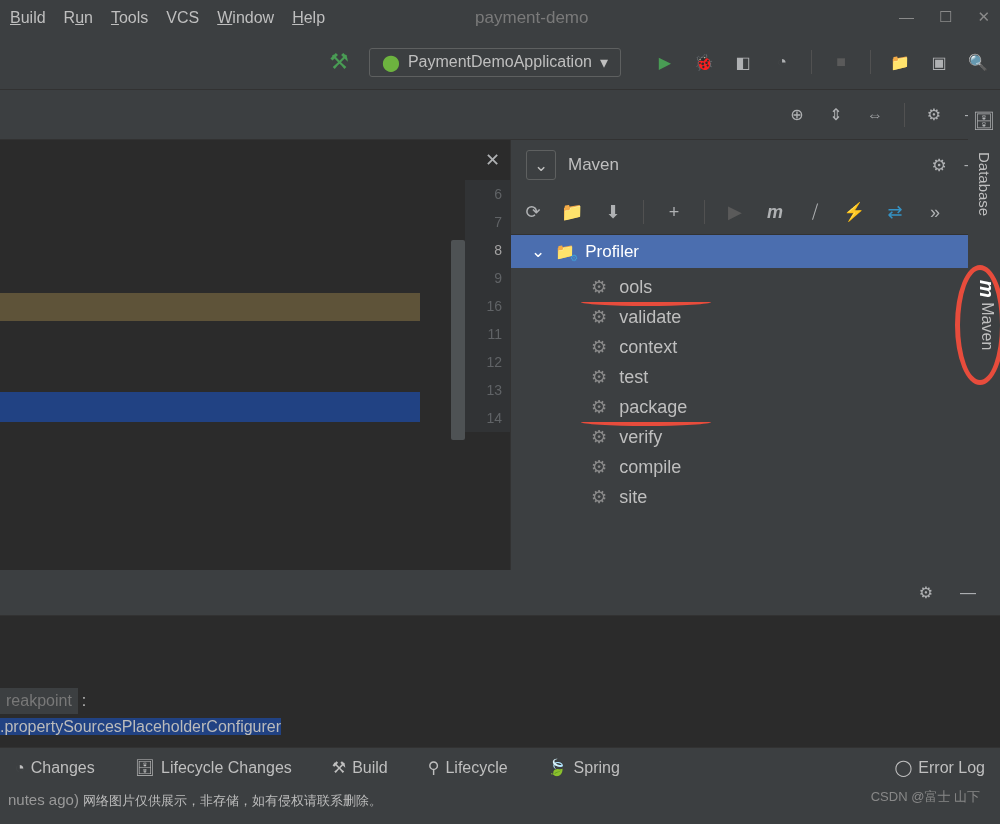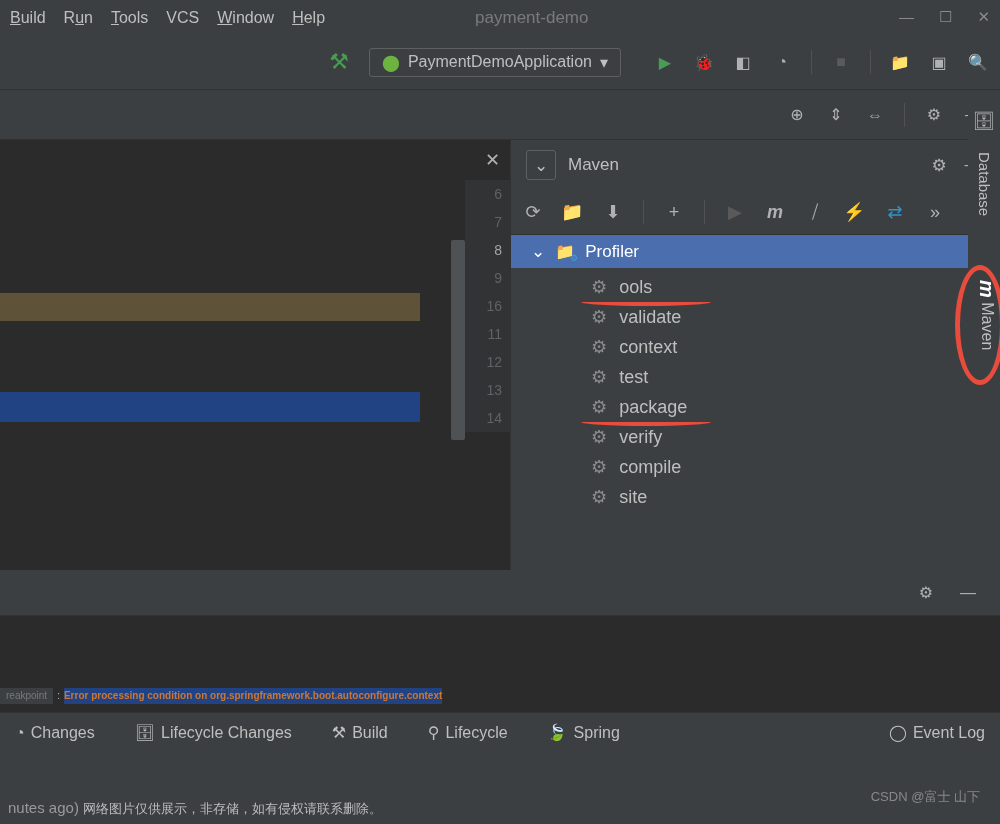--- a/index.html
+++ b/index.html
@@ -45,32 +45,32 @@
 .gear-grey { color: #8a8a8a; font-size: 18px; }
 .red-mark { position: absolute; left: 70px; bottom: -4px; width: 130px; height: 8px; border-bottom: 4px solid #e74c3c; border-radius: 50%; z-index: 5; }
 .right-sidebar { position: absolute; right: 0; top: 100px; width: 32px; height: 300px; background: #3c3f41; display: flex; flex-direction: column; align-items: center; padding-top: 10px; gap: 20px; }
 .vertical-text { writing-mode: vertical-rl; text-orientation: mixed; font-size: 15px; color: #bfbfbf; }
 .db-icon { color: #afb1b3; font-size: 18px; }
 .maven-tab-circle { position: absolute; right: -5px; top: 265px; width: 50px; height: 120px; border: 5px solid #e74c3c; border-radius: 50%; z-index: 10; }
 .maven-tab { position: absolute; right: 2px; top: 280px; writing-mode: vertical-rl; font-size: 16px; color: #bfbfbf; }
 .maven-m { font-style: italic; font-weight: bold; font-size: 20px; color: #fff; }
 .bottom-gear-row { height: 45px; display: flex; align-items: center; justify-content: flex-end; padding: 0 20px; gap: 18px; }
 .editor-strip { height: 65px; background: #2b2b2b; border-top: 1px solid #323232; }
-.console { background: #2b2b2b; padding: 8px 0; font-family: 'Consolas', monospace; font-size: 10px; line-height: 1.6; }
+.console { background: #2b2b2b; padding: 8px 0; font-family: 'Consolas', monospace; font-size: 16px; line-height: 1.6; }
 .console-line1 { display: flex; }
 .breakpoint-tag { background: #3c3f41; color: #787878; padding: 0 6px; }
 .colon { color: #bbb; padding: 0 4px; }
 .error-hl { background: #214283; color: #cc7832; font-weight: bold; }
 .error-hl2 { background: #214283; color: #bbb; }
 .link-text { color: #287bde; text-decoration: underline; }
 .grey-text { color: #808080; }
 .bottom-bar { height: 40px; display: flex; align-items: center; padding: 0 15px; gap: 40px; background: #3c3f41; border-top: 1px solid #323232; font-size: 16px; color: #bfbfbf; }
 .bottom-item { display: flex; align-items: center; gap: 6px; }
 .watermark { position: absolute; bottom: 18px; right: 20px; font-size: 13px; color: #888; }
-.faded-text { position: absolute; bottom: 4px; left: 0; font-size: 15px; color: #999; padding: 2px 8px; }
+.faded-text { position: absolute; bottom: 12px; left: 0; font-size: 15px; color: #999; padding: 2px 8px; }
 .faded-cn { color: #bbb; font-size: 13px; }
 </style>
 </head>
 <body>
 
 <div class="titlebar">
   <div class="menu-items">
     <span><span class="underline">B</span>uild</span>
     <span>R<span class="underline">u</span>n</span>
     <span><span class="underline">T</span>ools</span>
@@ -219,22 +219,22 @@
   <span class="icon-btn">⚙</span>
   <span class="icon-btn">—</span>
 </div>
 
 <div class="editor-strip"></div>
 
 <div class="console">
   <div class="console-line1">
     <span class="breakpoint-tag">reakpoint</span>
     <span class="colon">:</span>
-    <span class="error-hl">Error processing condition on org.springframework.boot.autoconfigure.context</span>
-  </div>
+  </div>
+  <div><span class="error-hl2">.propertySourcesPlaceholderConfigurer</span></div>
 </div>
 
 <div class="bottom-bar">
   <div class="bottom-item">
       <span>◔</span>
       <span>Changes</span>
     </div>
   <div class="bottom-item">
       <span>🗄</span>
       <span>Lifecycle Changes</span>
@@ -247,21 +247,21 @@
       <span>⚲</span>
       <span>Lifecycle</span>
     </div>
   <div class="bottom-item">
       <span>🍃</span>
       <span>Spring</span>
     </div>
   <div style="flex:1"></div>
   <div class="bottom-item">
       <span>◯</span>
-      <span>Event Log</span>
+      <span>Error Log</span>
     </div>
 </div>
 
 <div class="watermark">CSDN @富士 山下</div>
 <div class="faded-text">
   <span>nutes ago)</span>
   <span class="faded-cn">网络图片仅供展示，非存储，如有侵权请联系删除。</span>
 </div>
 
 </body></html>

